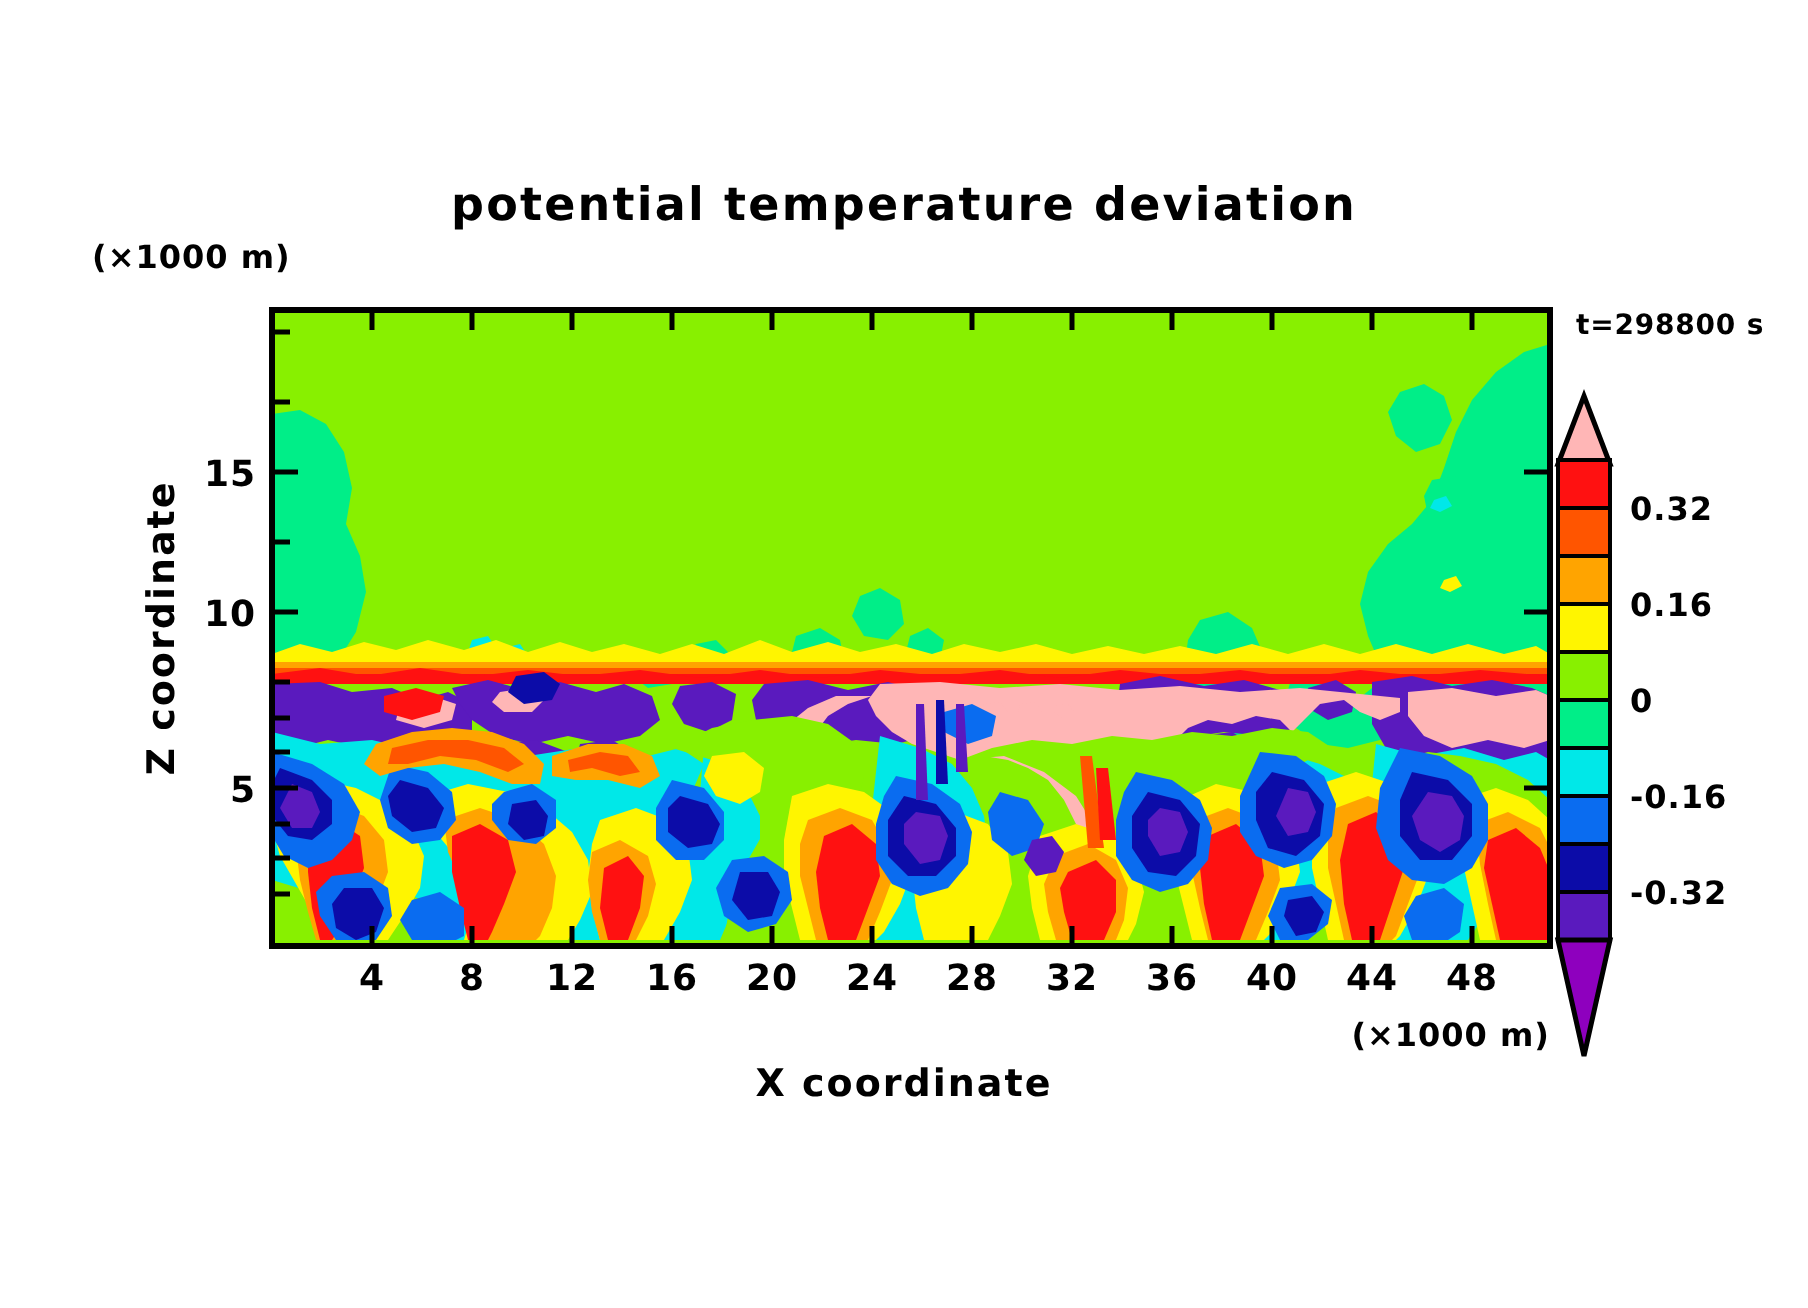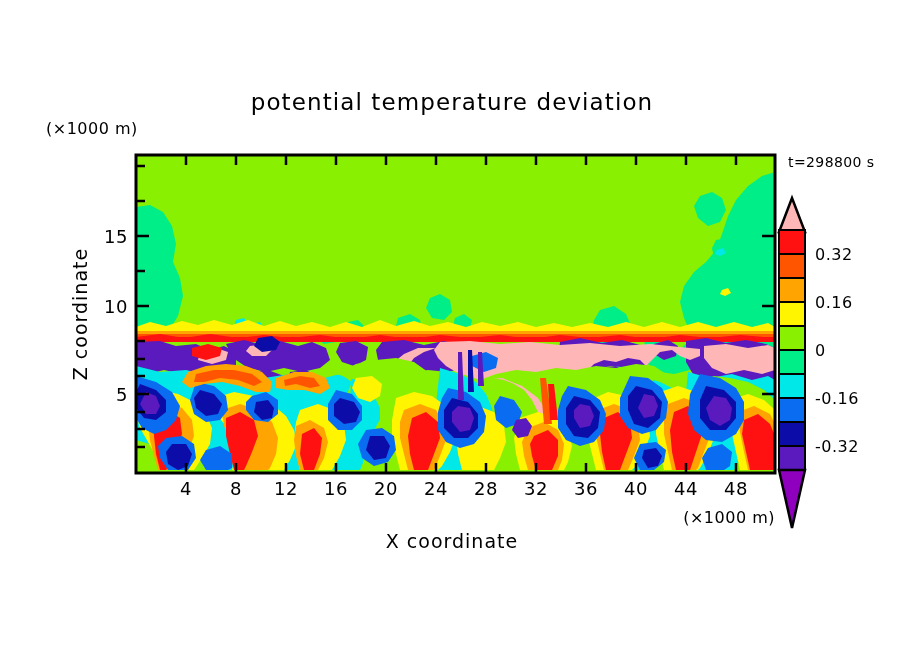--- a/index.html
+++ b/index.html
@@ -1,18 +1,18 @@
 <!DOCTYPE html>
 <html><head>
 <meta charset="utf-8">
 <style>
   html,body{margin:0;padding:0;background:#ffffff;}
   body{width:904px;height:654px;position:relative;overflow:hidden;
        font-family:"DejaVu Sans","Liberation Sans",sans-serif;}
-  .fig{position:absolute;left:0;top:0;width:904px;height:654px;background:#fff;}
+  .fig{position:absolute;left:0;top:0;width:904px;height:654px;background:#fff;font-weight:bold;}
   svg{display:block;}
   text{font-family:"DejaVu Sans","Liberation Sans",sans-serif;fill:#000;}
   .title{font-size:23px;letter-spacing:1.1px;}
   .axlab{font-size:19px;letter-spacing:1.0px;}
   .tick{font-size:18px;letter-spacing:0.5px;}
   .unit{font-size:16px;letter-spacing:0.5px;}
   .tstamp{font-size:14px;letter-spacing:0.4px;}
   .cbtick{font-size:16px;letter-spacing:0.5px;}
 </style>
 </head>

